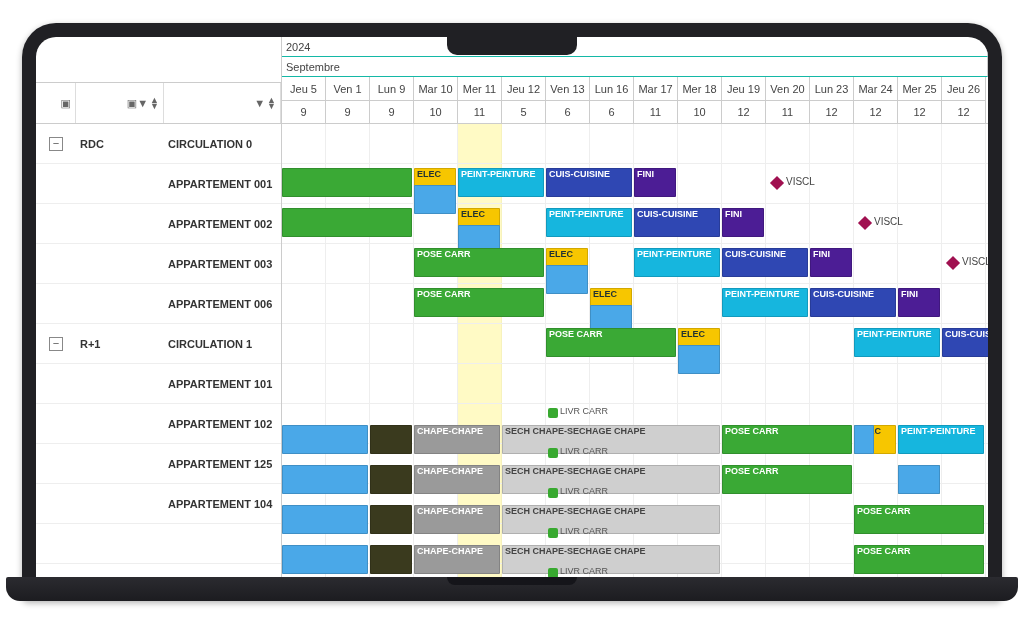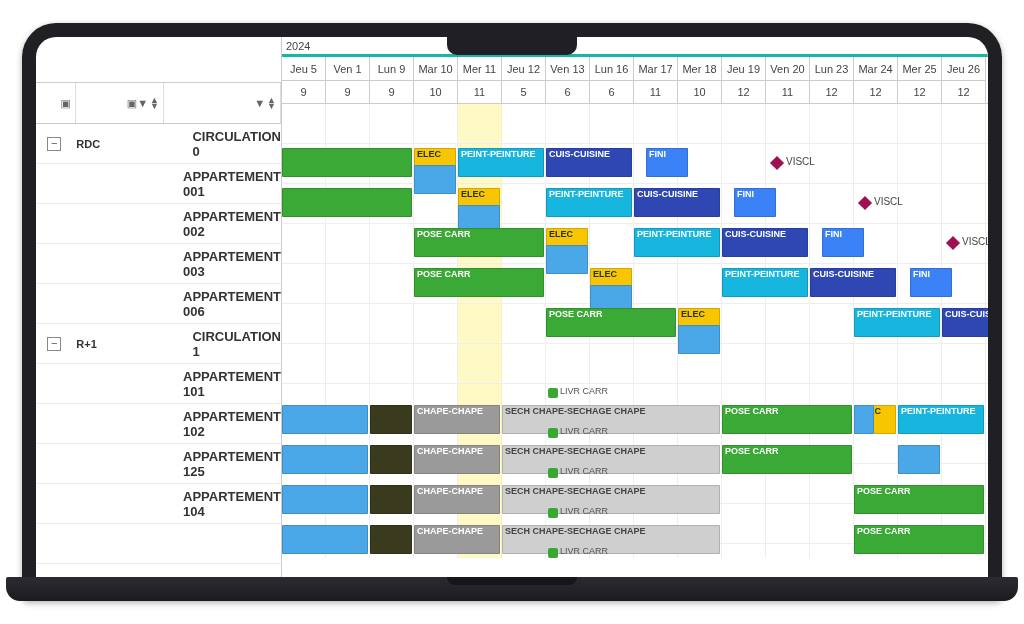--- a/index.html
+++ b/index.html
@@ -88,35 +88,35 @@
   .sortglyph { font-size: 9px; display:flex; flex-direction:column; line-height:6px;}
   .tree-body { flex:1; overflow:hidden; }
   .tree-row {
     height: 40px;
     display:flex;
     align-items:center;
     border-bottom:1px solid #eee;
   }
   .tree-row .c1 { width:40px; display:flex; justify-content:center; }
   .tree-row .c2 { width:88px; padding-left:4px; font-weight:bold; color:#333;}
-  .tree-row .c3 { flex:1; padding-left:4px; color:#333; font-weight:bold; font-size:13px;margin-left:36px;}
+  .tree-row .c3 { flex:1; padding-left:4px; color:#333; font-weight:bold; font-size:11px;}
   .collapse-btn {
     width:14px; height:14px; border:1px solid #888; background:#fff;
     display:inline-flex; align-items:center; justify-content:center;
     font-size:11px; line-height:1; color:#555; cursor:pointer;
   }
 
   .right-col {
     flex:1;
     position:relative;
     overflow:hidden;
   }
   .timeline-header { position:relative; }
   .hdr-year, .hdr-month {
-    height:20px; border-bottom:3px solid #14b8a6; padding-left:4px;
+    height:20px; border-bottom:1px solid #14b8a6; padding-left:4px;
     display:flex; align-items:center; color:#444;
     border-right:1px solid #ccc;
     text-align:right;
   }
   .hdr-days { display:flex; border-bottom:1px solid #ccc; }
   .day-head {
     width:44px; flex:0 0 44px;
     border-right:1px solid #ccc;
     display:flex; flex-direction:column;
     height:46px;
@@ -190,21 +190,21 @@
   }
   .marker-lbl {
     position:absolute; top:2px; font-size:9px; color:#555;
   }
 
   
   .c-green { background:#3aa935; }
   .c-yellow { background:#f7c600; color:#233; }
   .c-cyan { background:#16b6de; }
   .c-blue { background:#2f47b3; }
-  .c-pink { background:#3b82f6;margin-left:12px; }
+  .c-pink { background:#4c1d95; }
   .c-sky  { background:#4aa8e8; }
   .c-grey { background:#9a9a9a; }
   .c-ltgrey { background:#cfcfcf; color:#444; }
   .c-dk   { background:#3a3a1e; }
 
 </style>
 </head>
 <body>
 
 <div class="laptop">
@@ -292,20 +292,21 @@
             <div class="tree-row">
               <div class="c1"></div>
               <div class="c2"></div>
             </div>
           </div>
       </div>
 
       <div class="right-col">
         <div class="timeline-header">
           <div class="hdr-year">2024</div>
+          <div class="hdr-month">Septembre</div>
           <div class="hdr-days" id="hdr-days">
               <div class="day-head">
                 <div class="dlabel">Jeu 5</div>
                 <div class="dval">9</div>
               </div>
               <div class="day-head">
                 <div class="dlabel">Ven 1</div>
                 <div class="dval">9</div>
               </div>
               <div class="day-head">

